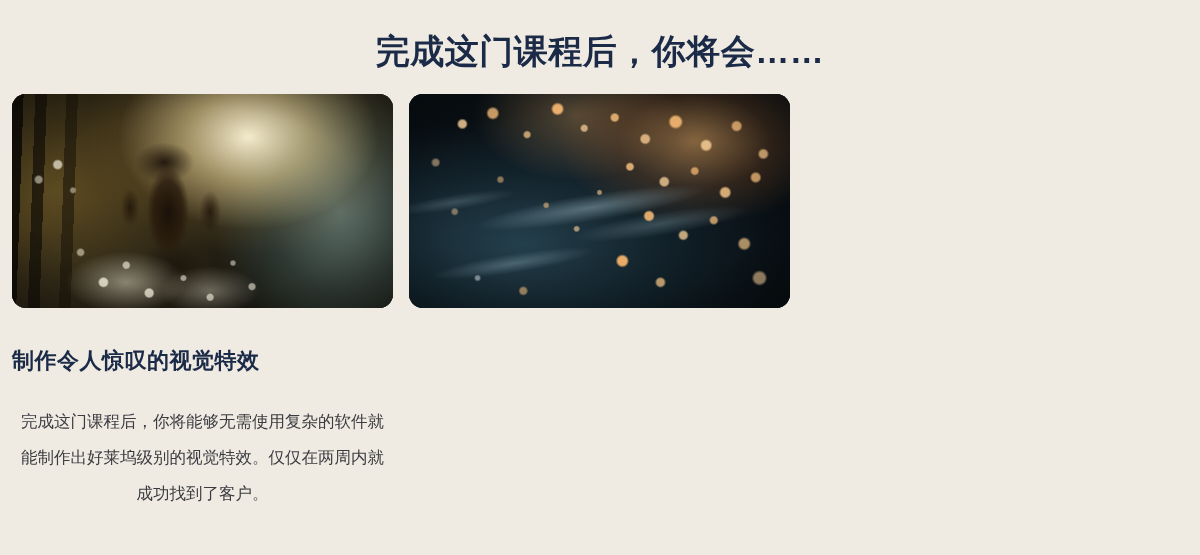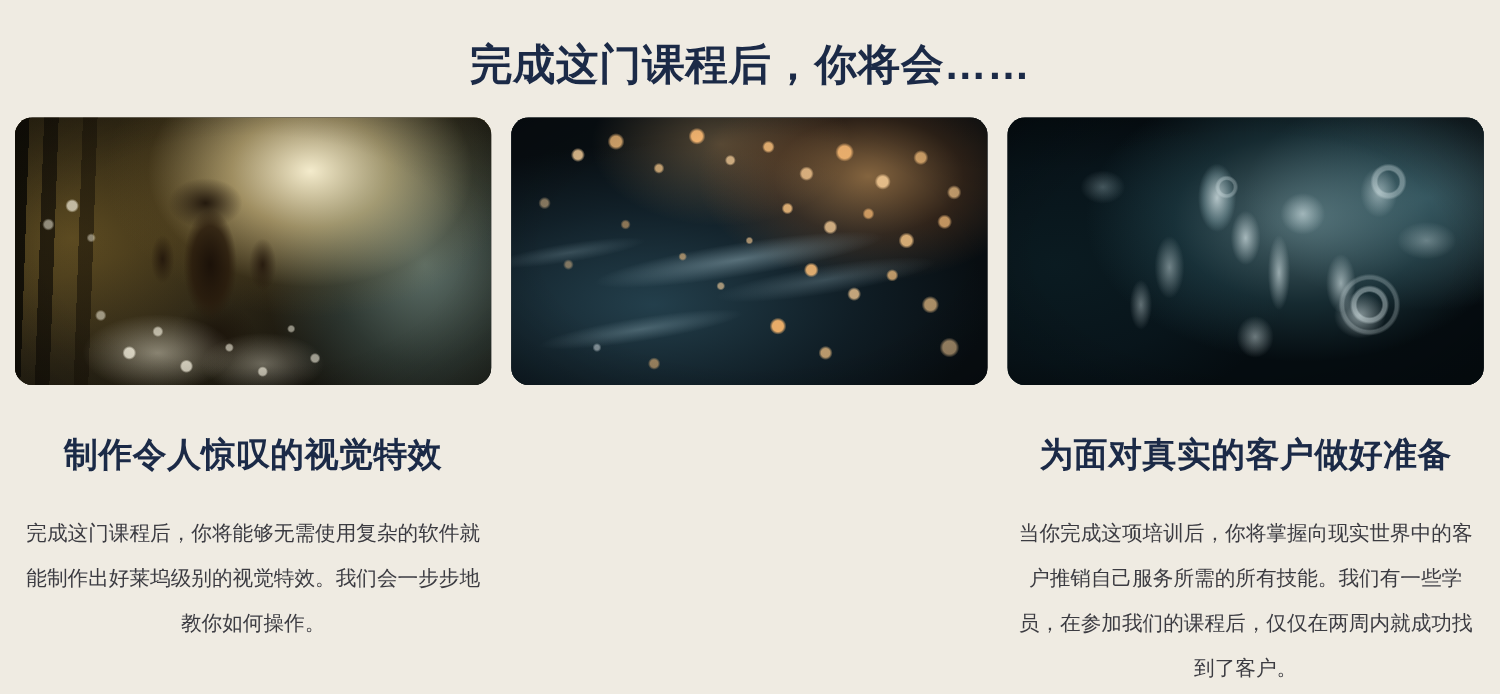--- a/index.html
+++ b/index.html
@@ -176,22 +176,22 @@
       radial-gradient(circle at 46% 26%, rgba(0,0,0,0) 0 2%, rgba(226,240,242,0.3) 2.4% 3%, rgba(0,0,0,0) 3.6%);
   }
 
   .vignette {
     background:radial-gradient(ellipse 90% 90% at 50% 50%, rgba(0,0,0,0) 48%, rgba(0,0,0,0.38) 100%);
   }
 
   
   .card-heading {
     margin-top:40px;
-    text-align:center;
-    font-size:27px;
+    text-align:left;
+    font-size:22px;
     font-weight:bold;
     letter-spacing:0.5px;
     color:#1b2a47;
     line-height:1.2;
     white-space:nowrap;
   }
   .card-body {
     margin-top:29px;
     text-align:center;
     font-size:16.5px;
@@ -211,37 +211,27 @@
 
     <div class="card">
       <div class="thumb" aria-label="金色逆光水花中奔跑的人物">
         <div class="layer img1-base"></div>
         <div class="layer img1-pillars"></div>
         <div class="layer img1-fig"></div>
         <div class="layer img1-spray"></div>
         <div class="layer vignette"></div>
       </div>
       <div class="card-heading">制作令人惊叹的视觉特效</div>
-      <div class="card-body">完成这门课程后，你将能够无需使用复杂的软件就能制作出好莱坞级别的视觉特效。我们会一步步地教你如何操作。</div>
+      <div class="card-body">完成这门课程后，你将能够无需使用复杂的软件就能制作出好莱坞级别的视觉特效。仅仅在两周内就成功找到了客户。</div>
     </div>
 
     <div class="card">
       <div class="thumb" aria-label="深蓝色背景上的橙色火星粒子特效">
         <div class="layer img2-base"></div>
         <div class="layer img2-wisp"></div>
         <div class="layer img2-embers"></div>
         <div class="layer vignette"></div>
       </div>
     </div>
 
-    <div class="card">
-      <div class="thumb" aria-label="青色烟雾缭绕的视觉特效">
-        <div class="layer img3-base"></div>
-        <div class="layer img3-smoke"></div>
-        <div class="layer img3-swirl"></div>
-        <div class="layer vignette"></div>
-      </div>
-      <div class="card-heading">为面对真实的客户做好准备</div>
-      <div class="card-body">当你完成这项培训后，你将掌握向现实世界中的客户推销自己服务所需的所有技能。我们有一些学员，在参加我们的课程后，仅仅在两周内就成功找到了客户。</div>
-    </div>
 
   </div>
 </div>
 
 </body></html>

